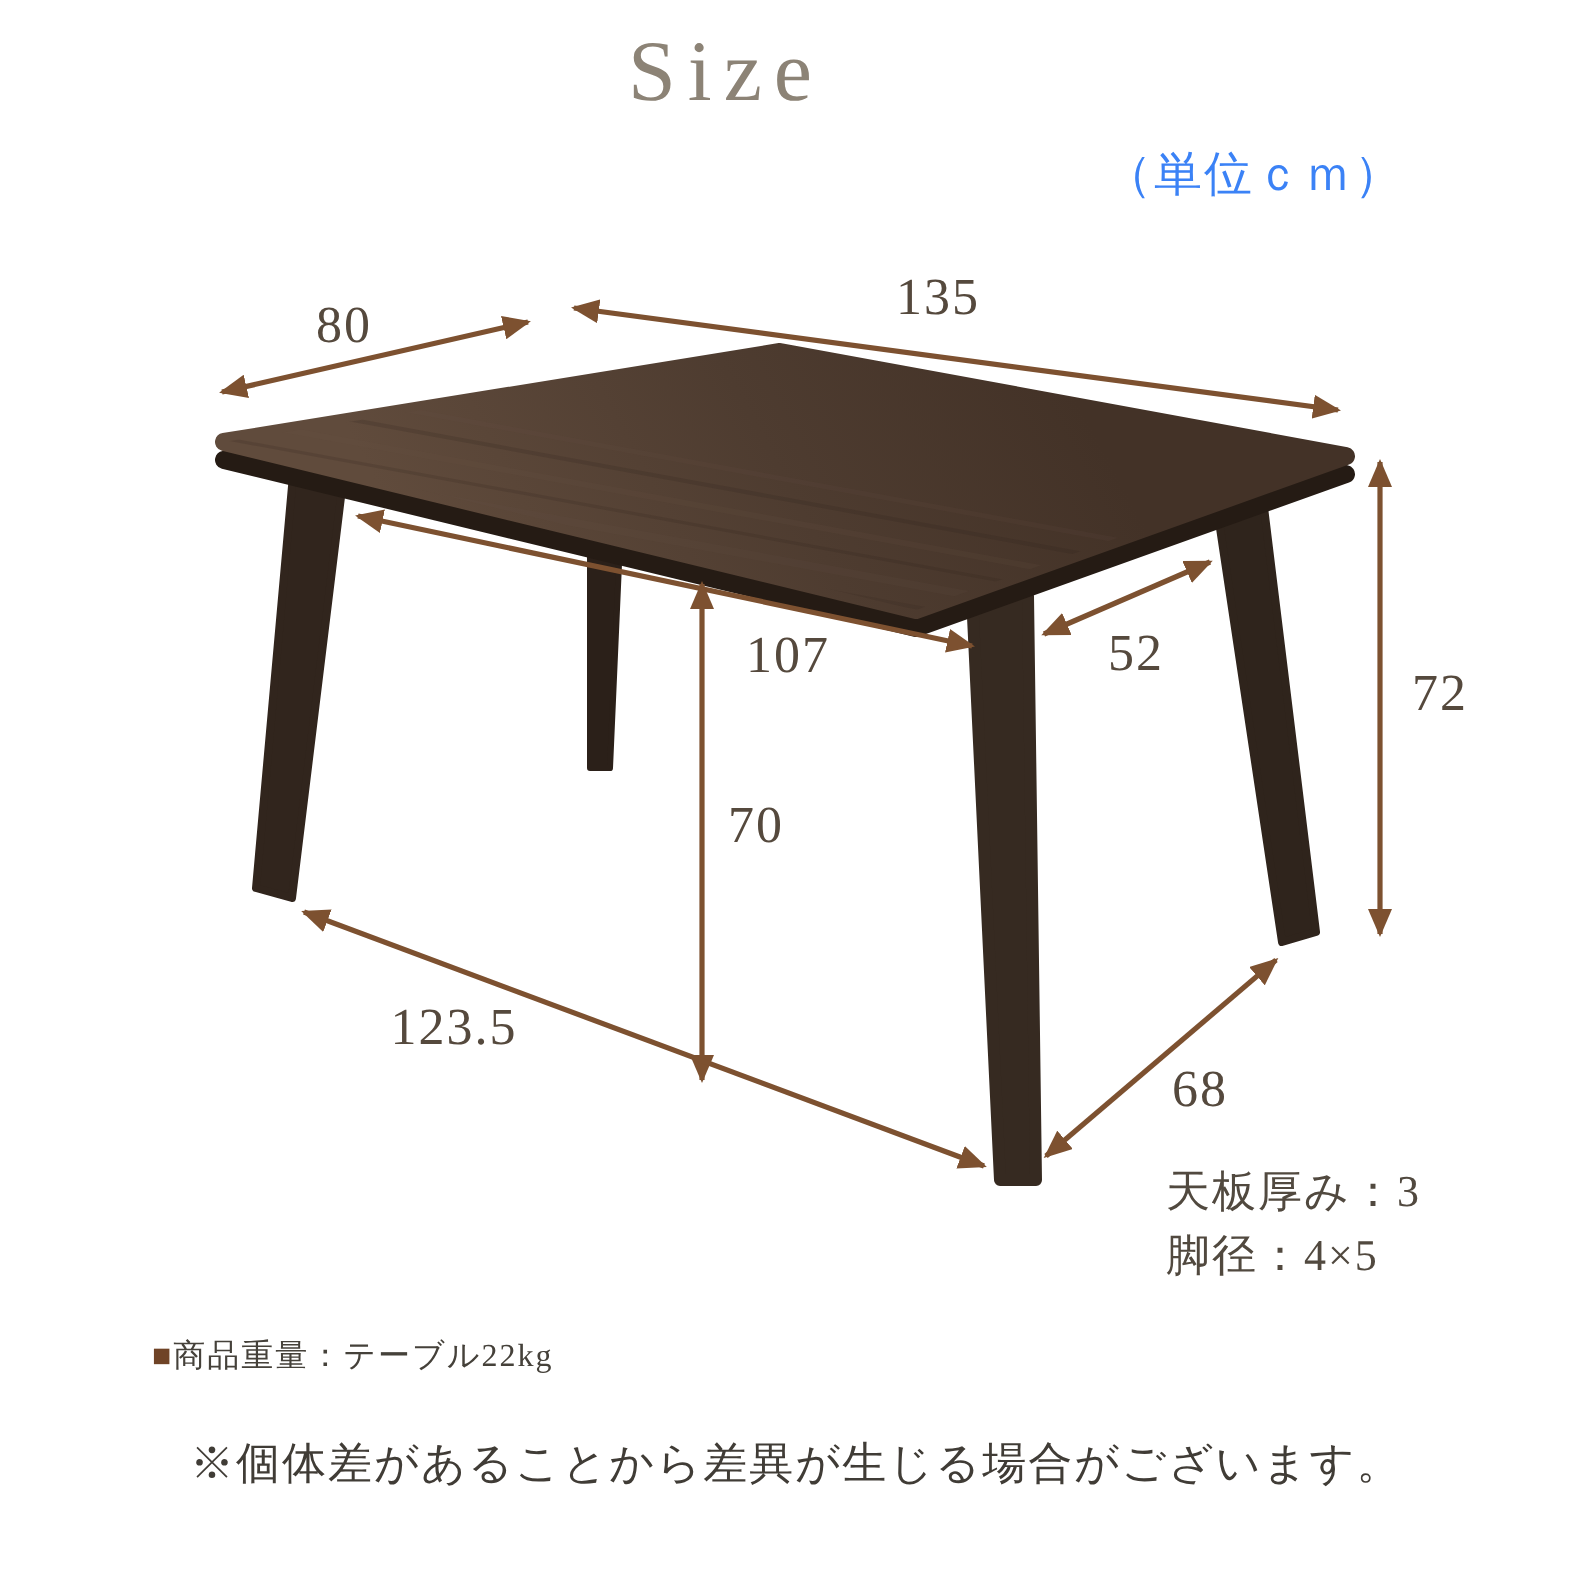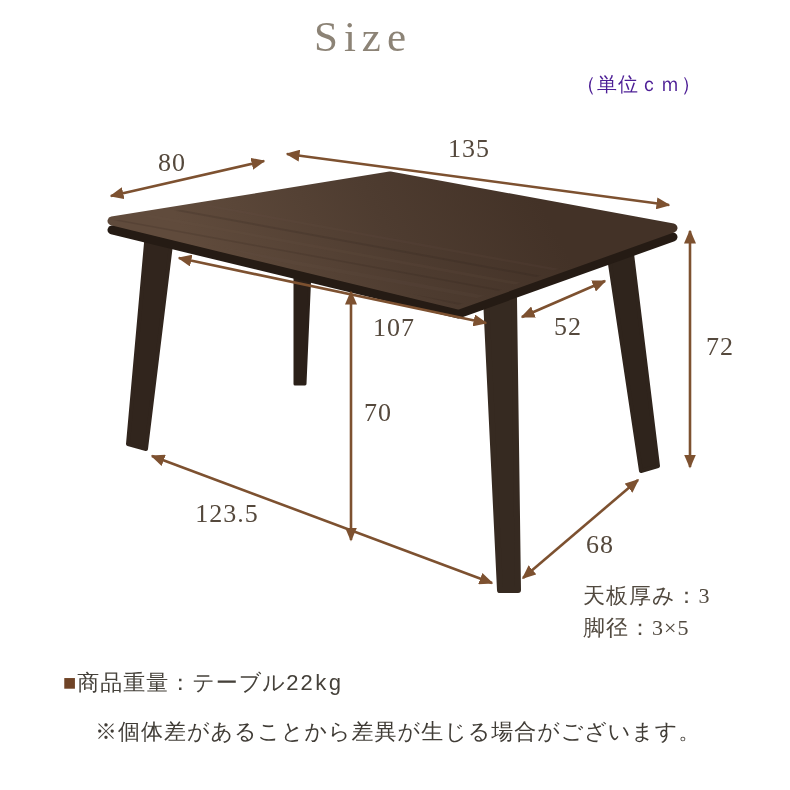--- a/index.html
+++ b/index.html
@@ -12,37 +12,36 @@
   }
   .page-title{
     position:absolute;top:12px;left:0;width:726px;
     text-align:center;
     font-size:43px;font-weight:400;
     letter-spacing:6px;
     color:#8c8376;
   }
   .unit-note{
     position:absolute;top:71px;right:88px;
-    font-size:20px;color:#4c1d95;letter-spacing:1px;
+    font-size:24px;color:#3b82f6;letter-spacing:1px;
   }
   .diagram-svg{position:absolute;top:0;left:0;}
   .dim-label{
     font-family:"Liberation Serif","DejaVu Serif",serif;
     font-size:26px;letter-spacing:1px;
   }
   .spec-block{
     position:absolute;left:583px;top:580px;
     font-size:22px;color:#51493f;letter-spacing:1px;line-height:32px;
     white-space:nowrap;
   }
   .weight-line{
-    position:absolute;left:63px;top:668px;
-    font-size:22px;color:#45413a;letter-spacing:1px;
+    position:absolute;left:76px;top:668px;
+    font-size:16px;color:#45413a;letter-spacing:1px;
     white-space:nowrap;
-    font-family:Liberation Mono, monospace;
   }
   .weight-bullet{color:#6f4326;}
   .notes-block{
     position:absolute;left:61px;top:713px;
     font-size:22px;color:#403c36;letter-spacing:1px;line-height:37px;
     white-space:nowrap;
     margin-left:34px;
   }
 </style>
 </head>
@@ -110,21 +109,21 @@
       <text x="568" y="335" text-anchor="middle">52</text>
       <text x="706" y="355" text-anchor="start">72</text>
       <text x="364" y="421" text-anchor="start">70</text>
       <text x="227" y="522" text-anchor="middle">123.5</text>
       <text x="600" y="553" text-anchor="middle">68</text>
     </g>
   </svg>
 
   <div class="spec-block">
     <div>天板厚み：3</div>
-    <div>脚径：3×5</div>
+    <div>脚径：4×5</div>
   </div>
 
   <div class="weight-line"><span class="weight-bullet">■</span><span>商品重量：テーブル22kg</span></div>
 
   <div class="notes-block">
     <div>※個体差があることから差異が生じる場合がございます。</div>
   </div>
 
 </div>
 

